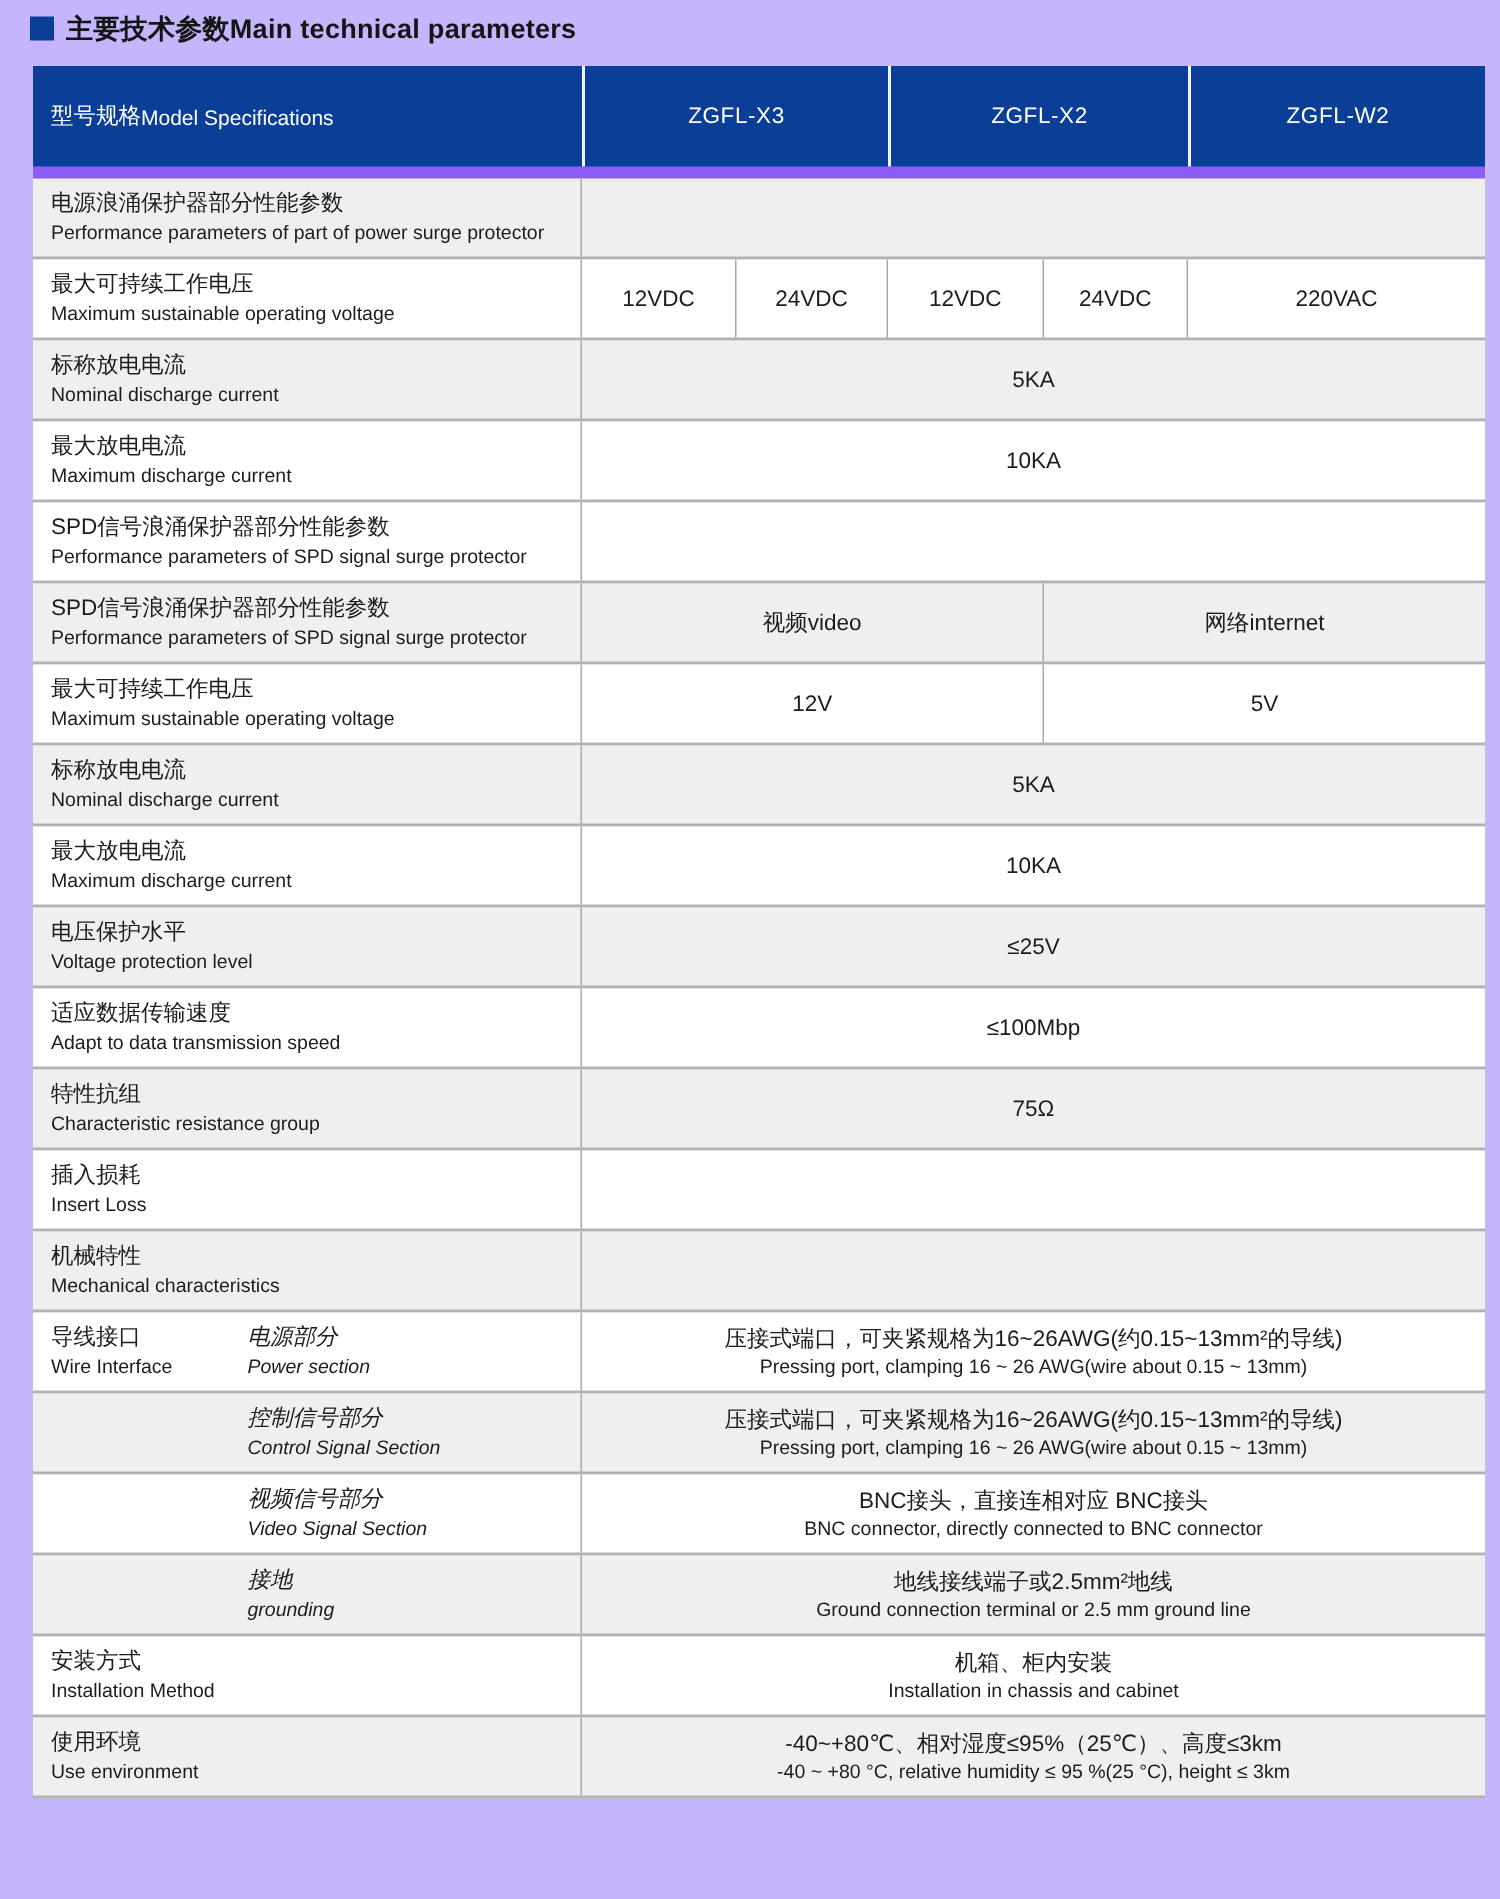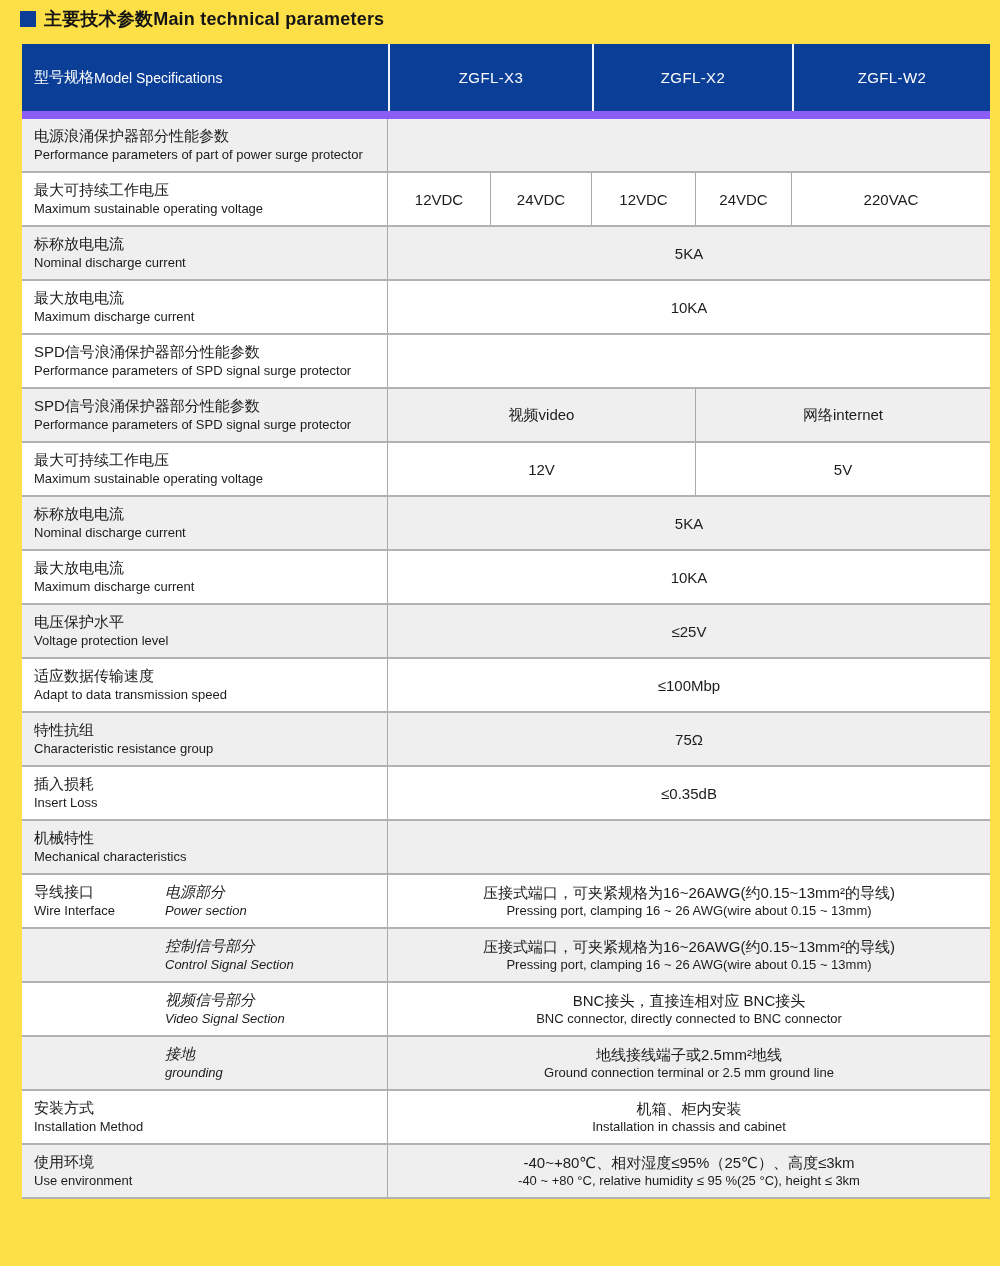--- a/index.html
+++ b/index.html
@@ -1,17 +1,17 @@
 <!DOCTYPE html>
 <html><head>
 <meta charset="utf-8">
 <style>
   * { margin:0; padding:0; box-sizing:border-box; }
   body { background:#ffffff; font-family:"Liberation Sans","DejaVu Sans",sans-serif; }
-  .page { position:relative; width:1000px; height:1266px; background:#fde047; overflow:hidden; }
+  .page { position:relative; width:1000px; height:1266px; background:#c4b5fd; overflow:hidden; }
 
   .title-bar { display:flex; align-items:center; gap:8px; margin:6px 0 0 20px; height:26px; }
   .title-bullet { width:16px; height:16px; background:#0b3e97; flex:0 0 auto; }
   .page-title { font-size:18px; font-weight:700; color:#151515; letter-spacing:.2px; }
   .page-title .ten { font-weight:600; }
 
   .spec-table { margin:12px 0 0 22px; width:968px; }
 
   .tr { display:grid; grid-template-columns:366px 103px 101px 104px 96px 198px;
         min-height:54px; border-bottom:2px solid #b2b2b2; background:#ffffff; }
@@ -170,21 +170,20 @@
         <div class="en">Characteristic resistance group</div>
       </div>
       <div class="td-val span-all">75Ω</div>
     </div>
 
     <div class="tr">
       <div class="td-label">
         <div class="zh">插入损耗</div>
         <div class="en">Insert Loss</div>
       </div>
-      <div class="td-val span-all">≤0.35dB</div>
     </div>
 
     <div class="tr stripe">
       <div class="td-label">
         <div class="zh">机械特性</div>
         <div class="en">Mechanical characteristics</div>
       </div>
       <div class="td-val span-all"></div>
     </div>
 

